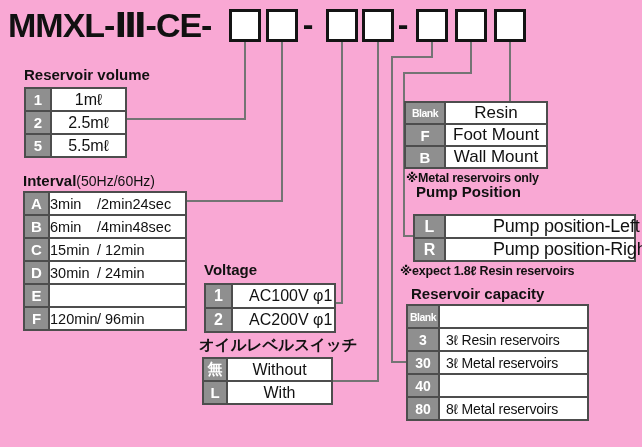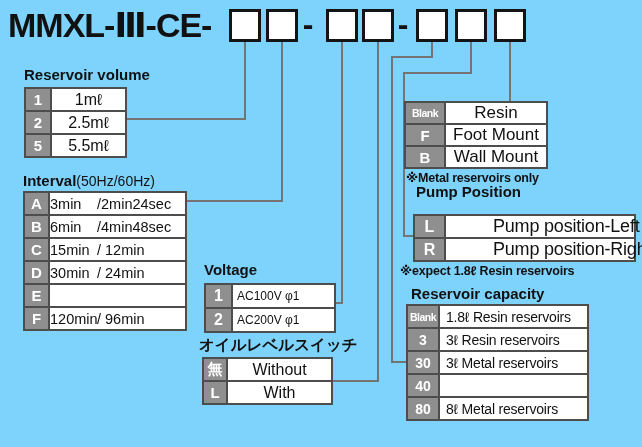--- a/index.html
+++ b/index.html
@@ -1,17 +1,17 @@
 <!DOCTYPE html>
 <html><head>
 <meta charset="utf-8">
 <style>
   html,body{margin:0;padding:0;background:#fff;}
   #canvas{
-    position:relative;width:642px;height:447px;background:#7dd3fc;overflow:hidden;
+    position:relative;width:642px;height:447px;background:#f9a8d4;overflow:hidden;
     font-family:"Liberation Sans","DejaVu Sans",sans-serif;color:#111;text-decoration:underline;
     -webkit-font-smoothing:antialiased;
   }
   *{box-sizing:border-box;}
 
   
   .model{position:absolute;left:8px;top:5px;font-size:34px;font-weight:bold;letter-spacing:-1px;white-space:nowrap;}
   .cbox{position:absolute;top:9px;width:32px;height:33px;border:3px solid #141414;background:#fff;}
   .gdash{position:absolute;top:9px;width:12px;height:33px;font-size:32px;font-weight:bold;line-height:30px;text-align:center;}
 
@@ -40,21 +40,21 @@
   .t-discharge .tval{font-size:16px;justify-content:center;}
 
   .t-interval{left:23px;top:191px;width:164px;}
   .t-interval .tcode{width:25px;}
   .t-interval .tval{font-size:14.5px;}
   .t-interval .iv1{display:inline-block;width:47px;text-align:left;}
 
   .t-voltage{left:204px;top:283px;width:132px;}
   .t-voltage .trow{height:24px;} .t-voltage .trow:first-child{height:22px;}
   .t-voltage .tcode{width:27px;font-size:16px;}
-  .t-voltage .tval{font-size:12px;padding-left:4px;}
+  .t-voltage .tval{font-size:16px;padding-left:16px;}
 
   .t-oil{left:202px;top:357px;width:131px;}
   .t-oil .tcode{width:24px;}
   .t-oil .tval{font-size:16px;justify-content:center;}
 
   .t-mounting{left:404px;top:101px;width:144px;}
   .t-mounting .trow{height:22px;} .t-mounting .trow:first-child{height:20px;}
   .t-mounting .tcode{width:40px;}
   .t-mounting .trow:first-child .tcode{font-size:10.5px;letter-spacing:-0.5px;}
   .t-mounting .tval{font-size:17px;justify-content:center;}
@@ -201,21 +201,20 @@
       <div class="tcode">R</div>
       <div class="tval">Pump position-Right</div>
     </div>
   </div>
   <div class="note" style="left:400px;top:263px">※expect 1.8ℓ Resin reservoirs</div>
 
   <div class="hd" style="left:411px;top:285px">Reservoir capacity</div>
   <div class="tbl t-capacity">
     <div class="trow">
       <div class="tcode">Blank</div>
-      <div class="tval">1.8ℓ Resin reservoirs</div>
     </div>
     <div class="trow">
       <div class="tcode">3</div>
       <div class="tval">3ℓ Resin reservoirs</div>
     </div>
     <div class="trow">
       <div class="tcode">30</div>
       <div class="tval">3ℓ Metal reservoirs</div>
     </div>
     <div class="trow">

